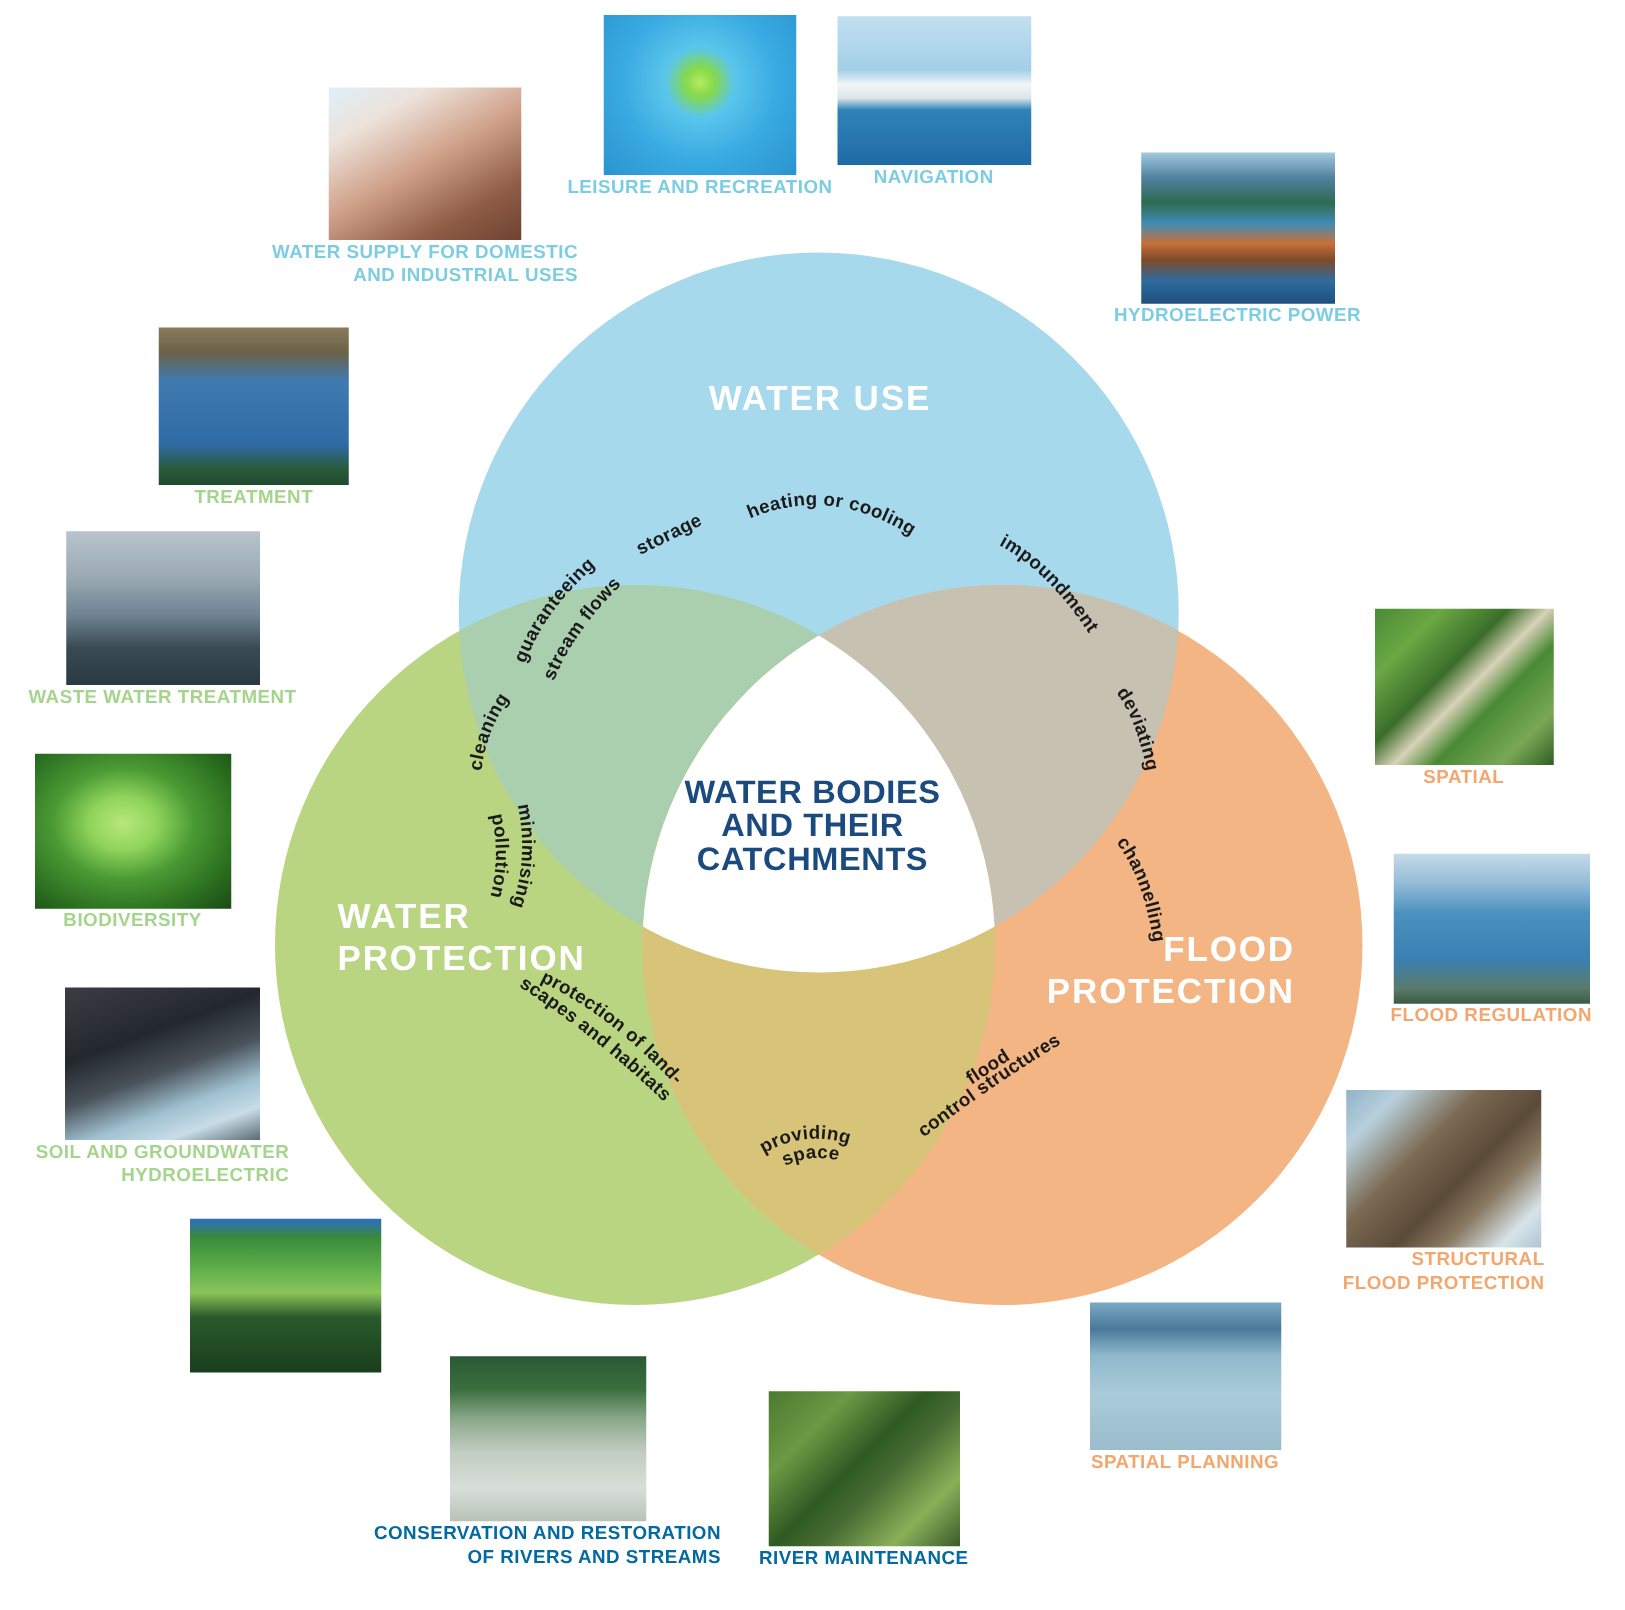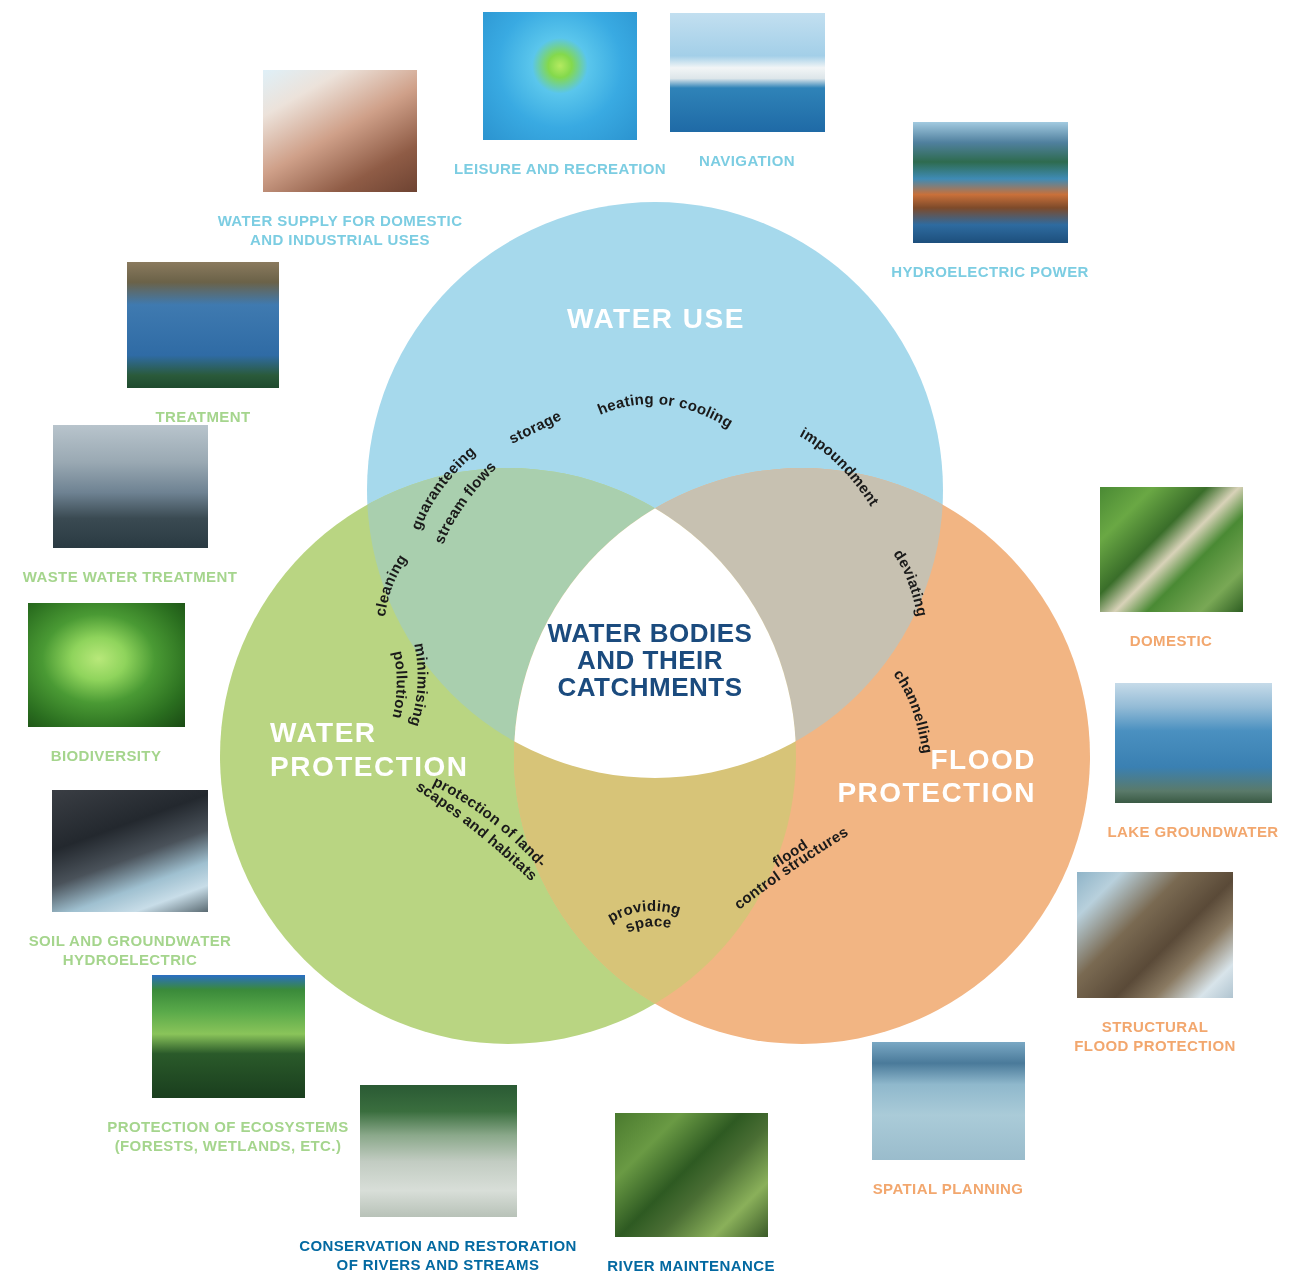--- a/index.html
+++ b/index.html
@@ -13,22 +13,22 @@
                 font-size:28px;fill:#ffffff;letter-spacing:1.5px;}
   .center-title{font-family:"Liberation Sans",sans-serif;font-weight:bold;
                 font-size:26px;fill:#1b4b7e;letter-spacing:.5px;}
   .activity{font-family:"Liberation Sans",sans-serif;font-weight:bold;
             font-size:15px;fill:#1a1a1a;letter-spacing:.3px;}
 
   
   .item{position:absolute;width:280px;display:flex;flex-direction:column;
         align-items:center;margin:0;}
   .photo{flex:0 0 auto;}
-  .caption{margin-top:19px;font-weight:bold;font-size:15px;line-height:19px;
-           letter-spacing:.4px;text-align:center;}
+  .caption{margin-top:0;font-weight:bold;font-size:15px;line-height:19px;
+           letter-spacing:.4px;text-align:right;}
   .caption .cl{display:block;}
   .cap-blue{color:#7ccde2;} .cap-green{color:#a5d58d;} .cap-orange{color:#f2a76e;}
   .cap-khaki{color:#0369a1;} .cap-gray{color:#c6c2b8;}
 
   #it0{left:200px;top:70px;}   #it0 .photo{width:154px;height:122px;}
   #it1{left:420px;top:12px;}   #it1 .photo{width:154px;height:128px;}
   #it2{left:607px;top:13px;}   #it2 .photo{width:155px;height:119px;}
   #it3{left:850px;top:122px;}  #it3 .photo{width:155px;height:121px;}
   #it4{left:962px;top:296px;}  #it4 .photo{width:152px;height:122px;}
   #it5{left:63px;top:262px;}   #it5 .photo{width:152px;height:126px;}
@@ -202,37 +202,37 @@
     <div class="photo ph6"></div>
     <figcaption class="caption cap-green">
       <span class="cl">WASTE WATER TREATMENT</span>
       <span class="cl"></span>
     </figcaption>
   </figure>
 
   <figure class="item" id="it7">
     <div class="photo ph7"></div>
     <figcaption class="caption cap-orange">
-      <span class="cl">DOMESTIC</span>
+      <span class="cl">SPATIAL</span>
       <span class="cl"></span>
     </figcaption>
   </figure>
 
   <figure class="item" id="it8">
     <div class="photo ph8"></div>
     <figcaption class="caption cap-green">
       <span class="cl">BIODIVERSITY</span>
       <span class="cl"></span>
     </figcaption>
   </figure>
 
   <figure class="item" id="it9">
     <div class="photo ph9"></div>
     <figcaption class="caption cap-orange">
-      <span class="cl">LAKE GROUNDWATER</span>
+      <span class="cl">FLOOD REGULATION</span>
       <span class="cl"></span>
     </figcaption>
   </figure>
 
   <figure class="item" id="it10">
     <div class="photo ph10"></div>
     <figcaption class="caption cap-green">
       <span class="cl">SOIL AND GROUNDWATER</span>
       <span class="cl">HYDROELECTRIC</span>
     </figcaption>
@@ -241,24 +241,20 @@
   <figure class="item" id="it11">
     <div class="photo ph11"></div>
     <figcaption class="caption cap-orange">
       <span class="cl">STRUCTURAL</span>
       <span class="cl">FLOOD PROTECTION</span>
     </figcaption>
   </figure>
 
   <figure class="item" id="it12">
     <div class="photo ph12"></div>
-    <figcaption class="caption cap-green">
-      <span class="cl">PROTECTION OF ECOSYSTEMS</span>
-      <span class="cl">(FORESTS, WETLANDS, ETC.)</span>
-    </figcaption>
   </figure>
 
   <figure class="item" id="it13">
     <div class="photo ph13"></div>
     <figcaption class="caption cap-orange">
       <span class="cl">SPATIAL PLANNING</span>
       <span class="cl"></span>
     </figcaption>
   </figure>
 

